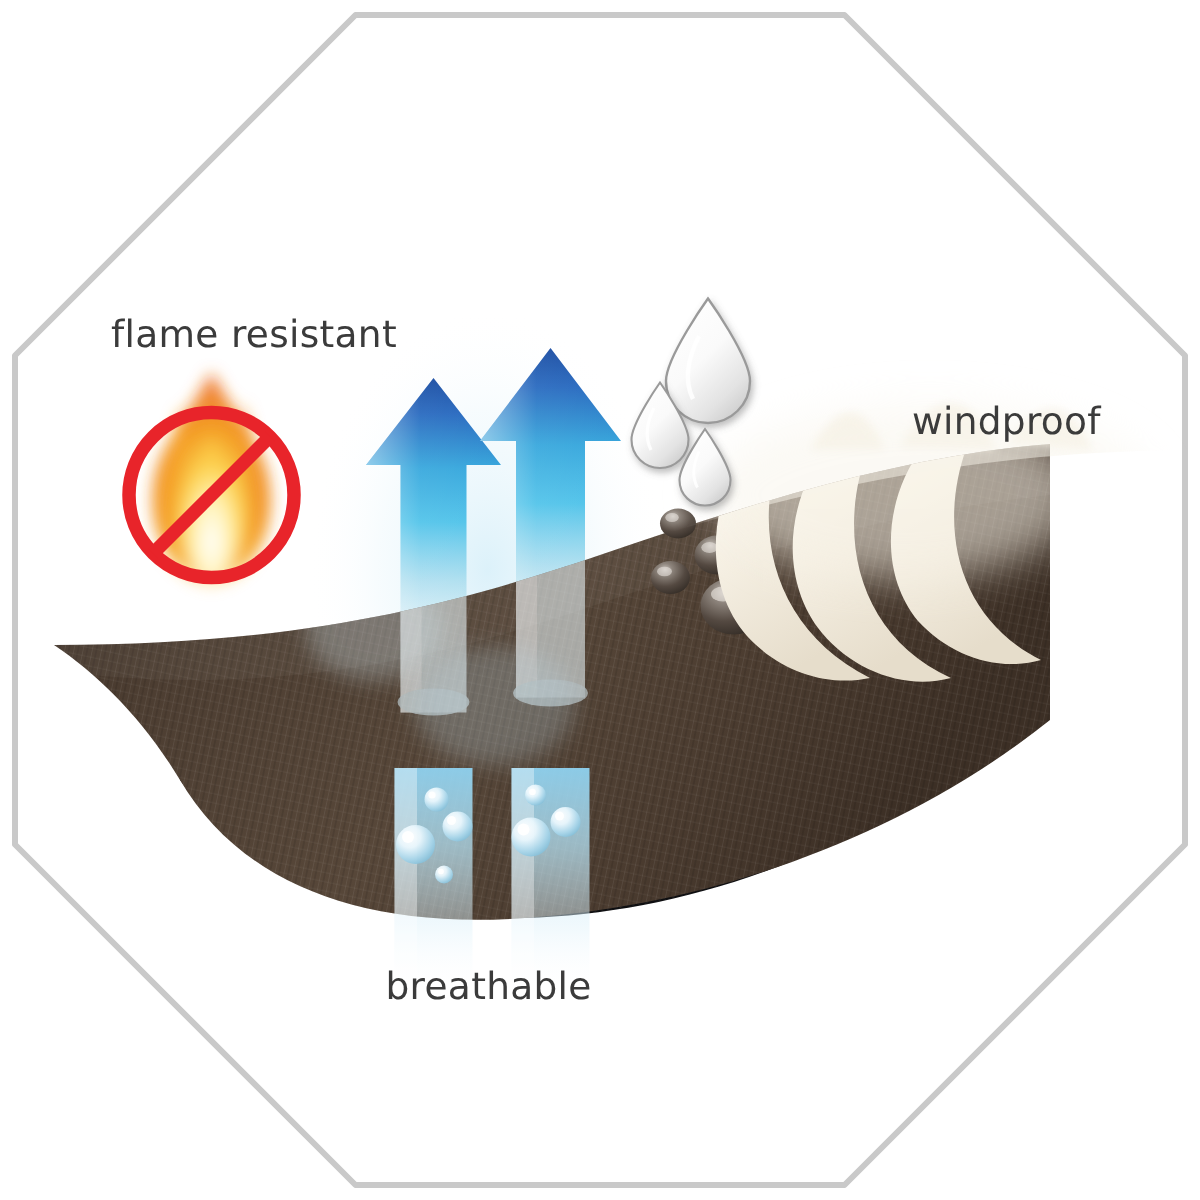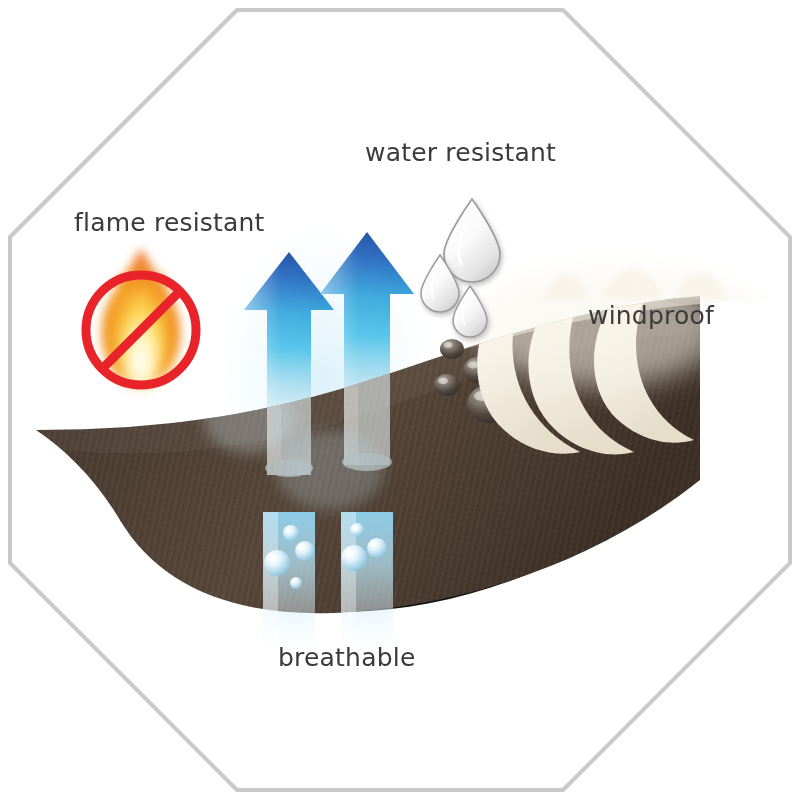--- a/index.html
+++ b/index.html
@@ -31,22 +31,22 @@
     color: #3b3b3b;
     font-family: "DejaVu Sans", "Liberation Sans", sans-serif;
     font-size: 25px;
     font-weight: 400;
     letter-spacing: 0.2px;
     white-space: nowrap;
     line-height: 1;
   }
   #label-water-resistant { left: 365px; top: 140px; }
   #label-flame-protection { left: 74px; top: 210px; }
-  #label-windproof { left: 588px; top: 268px; margin-top: 35px; }
-  #label-breathable { left: 278px; top: 645px; }
+  #label-windproof { left: 608px; top: 268px; }
+  #label-breathable { left: 257px; top: 645px; }
 </style>
 </head>
 <body>
 
 <div id="stage">
 
   <svg id="scene" viewBox="0 0 800 800" xmlns="http://www.w3.org/2000/svg">
     <defs>
 
       <linearGradient id="gFabricFace" x1="0" y1="0" x2="1" y2="0.35">
@@ -379,21 +379,20 @@
                  C 120 328 130 314 141 290 Z" fill="url(#gFlameInner)"></path>
       </g>
 
       <circle cx="141" cy="330" r="55" fill="none" stroke="#e8242a" stroke-width="9"></circle>
 
       <line x1="102" y1="369" x2="180" y2="291" stroke="#e8242a" stroke-width="9" stroke-linecap="butt"></line>
     </g>
 
   </svg>
 
-  <div class="lbl" id="label-water-resistant">water resistant</div>
 
   <div class="lbl" id="label-flame-protection">flame resistant</div>
 
   <div class="lbl" id="label-windproof">windproof</div>
 
   <div class="lbl" id="label-breathable">breathable</div>
 
 </div>
 
 </body></html>

